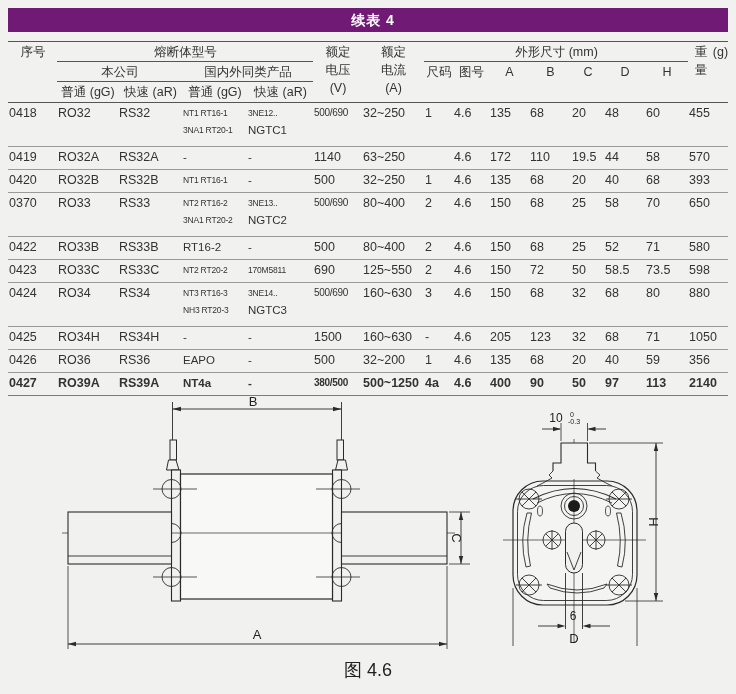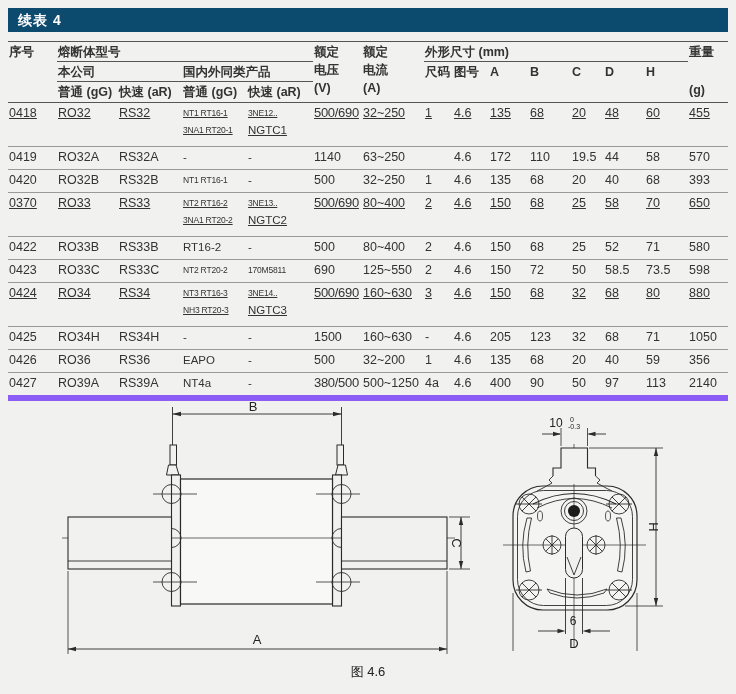--- a/index.html
+++ b/index.html
@@ -17,47 +17,47 @@
     letter-spacing:1px;
   }
   
   table.spec{
     border-collapse:collapse;table-layout:fixed;
     width:720px;margin:9px 8px 0 8px;
     border-top:1px solid #555;
     font-size:12.5px;
   }
   table.spec th{
-    font-weight:bold;text-align:left;vertical-align:top;
+    font-weight:normal;text-align:center;vertical-align:top;
     padding:1px 0 0 1px;line-height:18px;color:#333;
   }
   tr.h1{height:19px} tr.h2{height:19px} tr.h3{height:21px}
   th.grp{border-bottom:1px solid #555;margin-left:40px;}
   th.hb{border-bottom:1px solid #555;}
-  .wcell{display:flex;flex-direction:column;justify-content:space-between;height:56px;}
+  .wcell{display:flex;flex-direction:row;justify-content:space-between;height:56px;}
   table.spec td{
     border-top:1px solid #9a9a9a;
     padding:2px 0 0 1px;vertical-align:top;
     line-height:16px;height:20px;white-space:nowrap;
   }
-  tr.tall td{height:41px;text-decoration:underline;}
-  tbody tr:last-child td{border-bottom:6px solid #8b5cf6;}
+  tr.tall td{height:41px;}
+  tbody tr:last-child td{border-bottom:1px solid #8b5cf6;font-weight:bold;}
   .ln{display:block;}
   .sm{font-size:8.5px;letter-spacing:-0.2px;line-height:17px;}
   .md{font-size:11.5px;line-height:17px;}
-  .cond{font-size:13px;letter-spacing:-0.3px;margin-top:40px;}
+  .cond{font-size:10px;letter-spacing:-0.3px;margin-top:40px;}
   
   .drawing{display:block;margin:0;}
-  .caption{width:736px;text-align:center;font-size:13px;color:#222;margin-top:2px;}
+  .caption{width:736px;text-align:center;font-size:18px;color:#222;margin-top:2px;}
   svg text{fill:#222;font-family:"Liberation Sans","DejaVu Sans",sans-serif;}
 </style>
 </head>
 <body style="background: rgb(241, 241, 239);">
 
-<div class="titlebar" style="background: #0c4a6e; color: rgb(255, 255, 255);">
+<div class="titlebar" style="background: #701a75; color: rgb(255, 255, 255); text-align: center;">
   <span>续表 4</span>
 </div>
 
 <table class="spec">
   <colgroup>
     <col style="width:49px">
       <col style="width:61px">
       <col style="width:64px">
     <col style="width:65px">
       <col style="width:66px">

